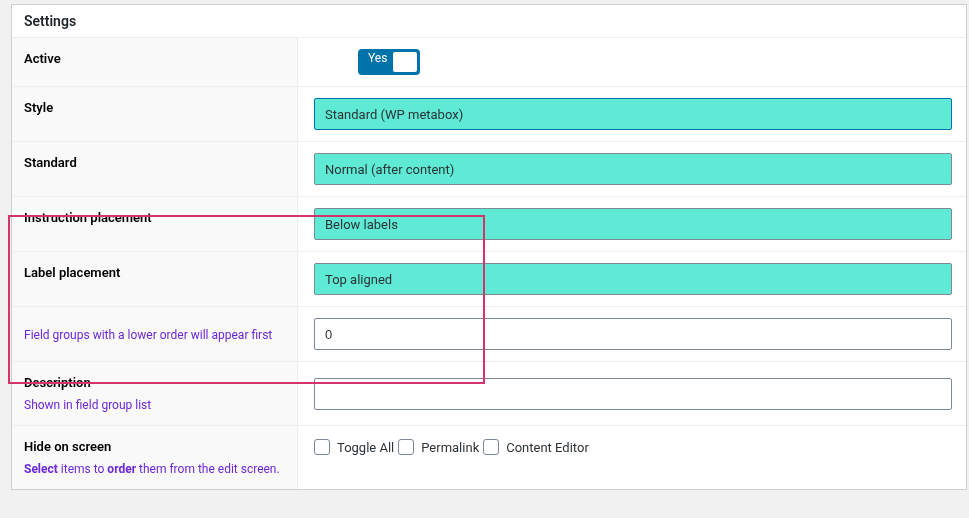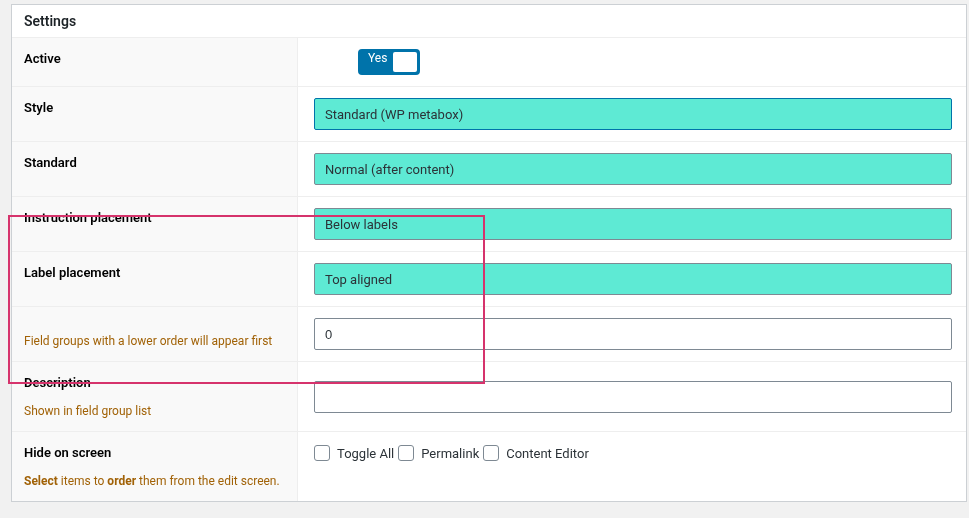--- a/index.html
+++ b/index.html
@@ -34,23 +34,23 @@
       background: #f9f9f9;
       border-right: 1px solid #eee;
     }
     .row-label .label-title {
       font-weight: 600;
       color: #000000;
       font-size: 13px;
     }
     .row-label .label-desc {
       font-weight: 400;
-      color: #a16207;
+      color: #6d28d9;
       font-size: 12px;
-      margin-top: 14px;
+      margin-top: 8px;
     }
     .row-field {
       flex: 1;
       padding: 11px 14px 11px 16px;
       background: #fff;
       display: flex;
       align-items: center;
     }
     .toggle {
       display: inline-flex;

